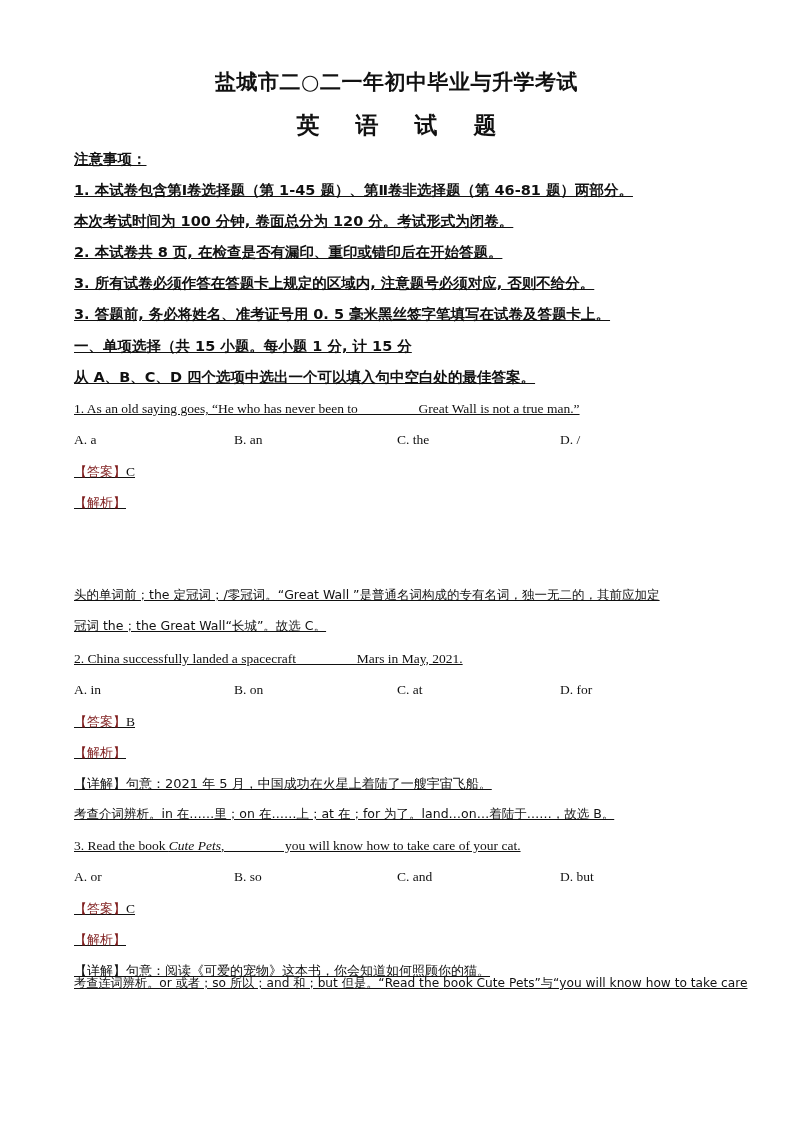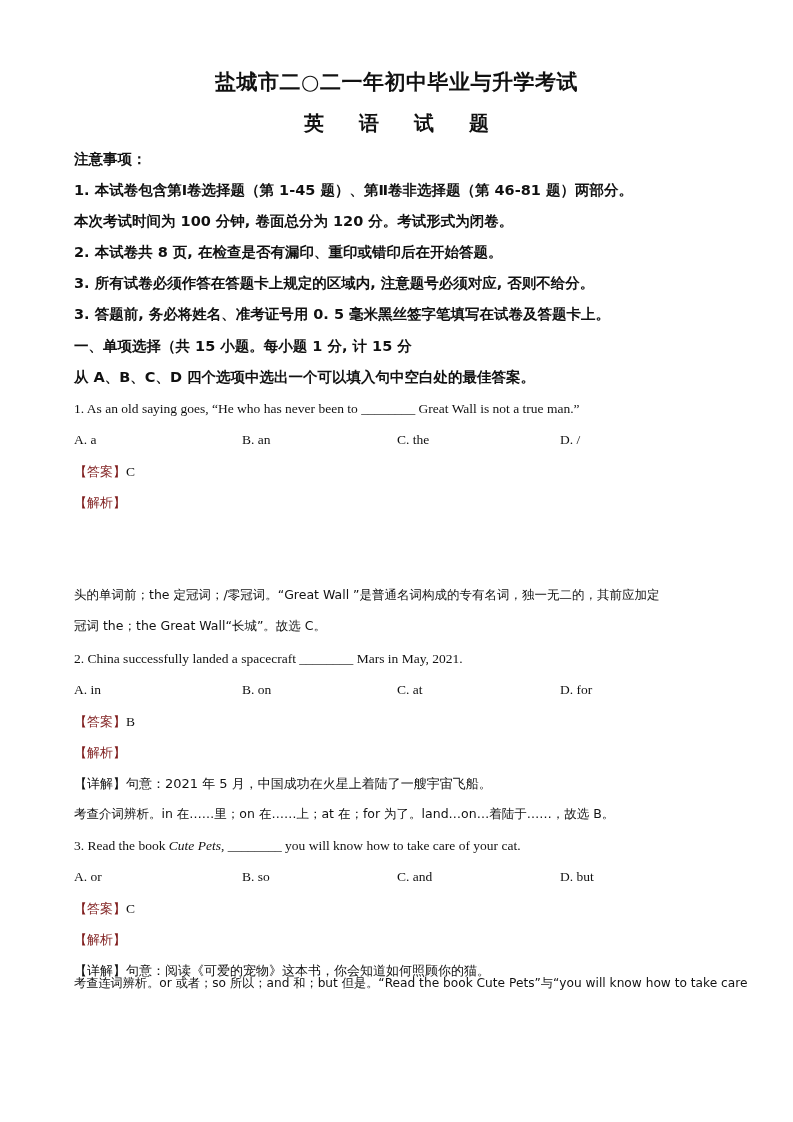--- a/index.html
+++ b/index.html
@@ -2,28 +2,28 @@
 <html><head>
 <meta charset="utf-8">
 <style>
   html, body { margin:0; padding:0; background:#ffffff; }
   body { width:793px; height:1122px; position:relative; overflow:hidden;
          font-family:"Liberation Serif", "DejaVu Serif", serif; color:#111; }
   .page { position:absolute; left:0; top:0; width:793px; height:1122px;padding-left:41px; }
   .title { position:absolute; left:0; width:793px; text-align:center; font-weight:bold;
            font-family:"DejaVu Sans", sans-serif; }
   .t1 { top:68px; font-size:21px; letter-spacing:0.5px; }
-  .t2 { top:110px; font-size:20px; letter-spacing:14px; padding-left:14px; box-sizing:border-box; }
-  .line { position:absolute; left:74px; white-space:nowrap; font-size:13.5px; }
+  .t2 { top:110px; font-size:23px; letter-spacing:14px; padding-left:14px; box-sizing:border-box; }
+  .line { position:absolute; left:74px; white-space:nowrap; font-size:13.5px;text-decoration:underline; }
   .bold { font-weight:bold; font-family:"DejaVu Sans", sans-serif; font-size:14.5px; }
   .cjk { font-family:"DejaVu Sans", sans-serif; }
   .label { color:#7f1d1d; font-family:"DejaVu Sans", sans-serif; font-size:13px; }
   .opts { position:absolute; left:74px; width:600px; font-size:13.5px; }
   .opt { position:absolute; top:0; white-space:nowrap; }
-  .opt.a { left:0; } .opt.b { left:168px; } .opt.c { left:323px; } .opt.d { left:486px; }
+  .opt.a { left:0; } .opt.b { left:160px; } .opt.c { left:323px; } .opt.d { left:486px; }
   i { font-style:italic; }
 </style>
 </head>
 <body>
 
 <div class="page">
 
   <div class="title t1">盐城市二○二一年初中毕业与升学考试</div>
   <div class="title t2">英 语 试 题</div>
 

